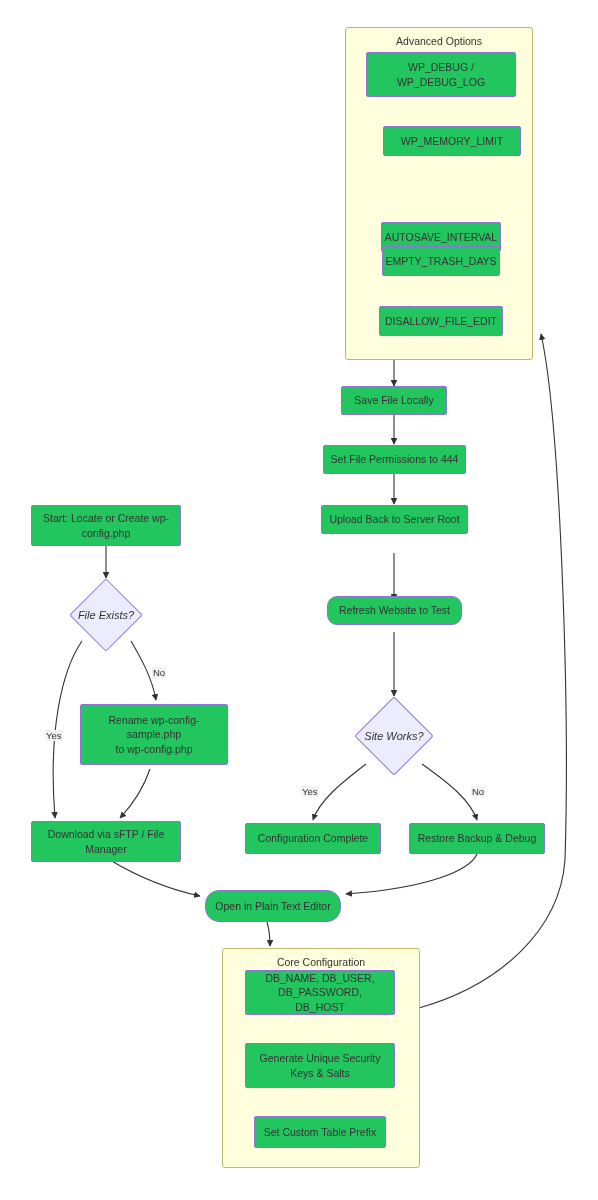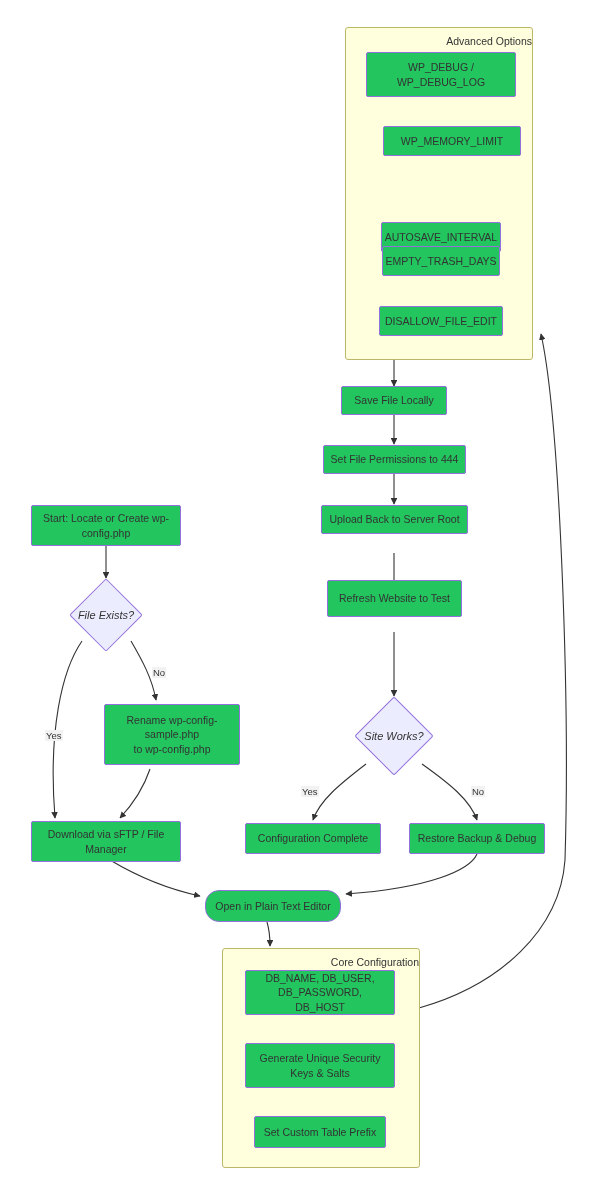--- a/index.html
+++ b/index.html
@@ -2,21 +2,21 @@
 <html><head>
 <meta charset="utf-8">
 <style>
   html,body{margin:0;padding:0;background:#ffffff;}
   body{width:598px;height:1200px;overflow:hidden;
        font-family:"Liberation Sans","DejaVu Sans",sans-serif;}
   #canvas{position:relative;width:598px;height:1200px;}
   svg#edges{position:absolute;left:0;top:0;width:598px;height:1200px;pointer-events:none;}
 
   .cluster{position:absolute;background:#ffffde;border:1px solid #bdb76b;border-radius:3px;}
-  .cluster-title{position:absolute;left:0;right:0;text-align:right;
+  .cluster-title{position:absolute;left:0;right:0;text-align:center;
      font-size:10.5px;color:#333333;}
 
   .node{position:absolute;background:#22c55e;border:1px solid #9370db;
      border-radius:2px;display:flex;align-items:center;justify-content:center;
      text-align:center;font-size:10.5px;color:#333333;line-height:1.35;
      box-sizing:border-box;padding:2px 6px;}
 
   .diamond{position:absolute;}
   .diamond .dshape{position:absolute;left:0;top:0;width:100%;height:100%;
      background:#ececff;border:1px solid #9370db;
@@ -102,21 +102,21 @@
   </div>
 
   <div class="node" style="left:323px;top:445px;width:143px;height:29px;">
     <span>Set File Permissions to 444</span>
   </div>
 
   <div class="node" style="left:321px;top:505px;width:147px;height:29px;">
     <span>Upload Back to Server Root</span>
   </div>
 
-  <div class="node" style="left:327px;top:580px;width:135px;height:37px;">
+  <div class="node" style="left:327px;top:596px;width:135px;height:29px;border-radius:10px;">
     <span>Refresh Website to Test</span>
   </div>
 
   <div class="diamond" style="left:366px;top:708px;width:56px;height:56px;">
     <div class="dshape"></div>
     <div class="dlabel">Site Works?</div>
   </div>
 
   <div class="edge-label" style="left:301px;top:786px;">
     <span>Yes</span>
@@ -143,21 +143,21 @@
     <div class="dlabel">File Exists?</div>
   </div>
 
   <div class="edge-label" style="left:152px;top:667px;">
     <span>No</span>
   </div>
   <div class="edge-label" style="left:45px;top:730px;">
     <span>Yes</span>
   </div>
 
-  <div class="node" style="left:80px;top:704px;width:136px;height:61px;flex-direction:column;margin-left:24px;">
+  <div class="node" style="left:80px;top:704px;width:148px;height:61px;flex-direction:column;">
     <span>Rename wp-config-</span>
     <span>sample.php</span>
     <span>to wp-config.php</span>
   </div>
 
   <div class="node" style="left:31px;top:821px;width:150px;height:41px;flex-direction:column;">
     <span>Download via sFTP / File</span>
     <span>Manager</span>
   </div>
 

